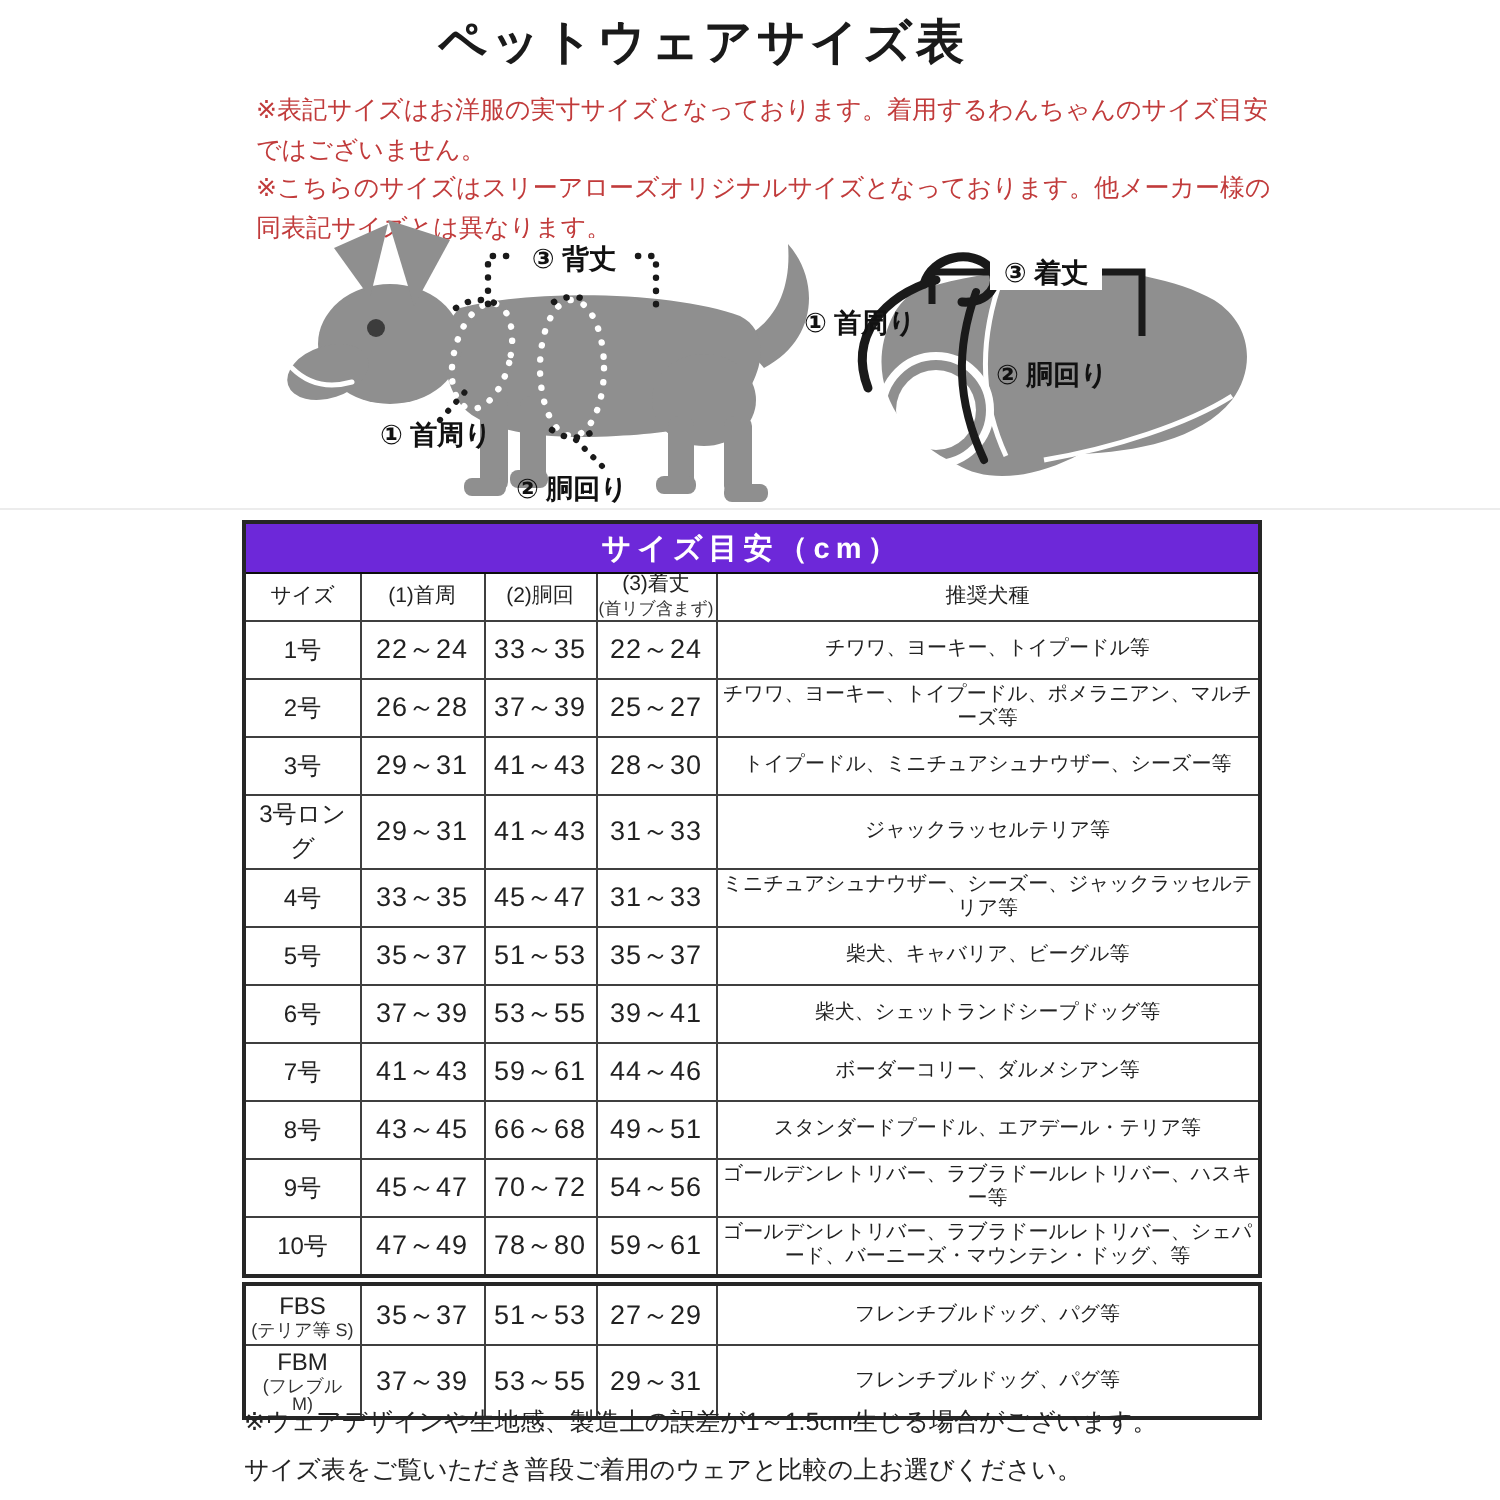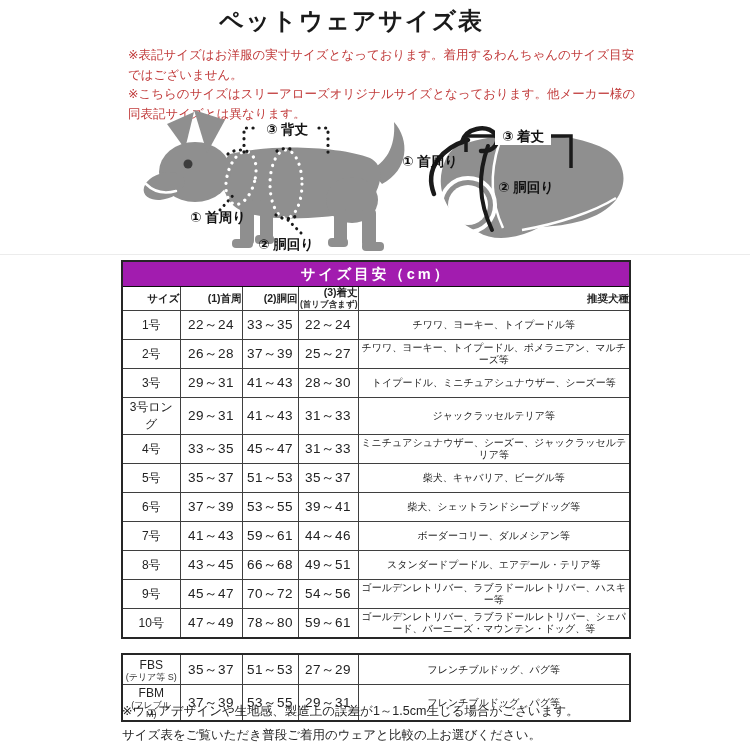--- a/index.html
+++ b/index.html
@@ -19,34 +19,34 @@
   .diagram-area{position:absolute;top:106px;left:0;width:750px;height:150px;}
   .dog-svg{position:absolute;left:138px;top:2px;}
   .wear-svg{position:absolute;left:402px;top:0px;}
   .sep-line{position:absolute;top:254px;left:0;width:750px;height:1px;background:#ececec;}
 
   .tbl-wrap{position:absolute;left:121px;top:260px;width:510px;}
   table{border-collapse:collapse;width:510px;table-layout:fixed;}
   table,td,th{border:1px solid #3f3f3f;}
   table{border:2px solid #262626;}
   .caption-band{
-    background:#a21caf;color:#ffffff;text-align:center;height:22px;
+    background:#6d28d9;color:#ffffff;text-align:center;height:22px;
     font-size:14.5px;font-weight:bold;letter-spacing:3px;border:1px solid #0c0c0c;
   }
   th.colhead{
-    background:#ffffff;color:#222;font-weight:bold;font-size:10.5px;
-    height:23px;text-align:right;padding:0;line-height:11px;
+    background:#ffffff;color:#222;font-weight:normal;font-size:10.5px;
+    height:23px;text-align:center;padding:0;line-height:11px;
   }
   th .sub-head{font-size:8.5px;color:#333;display:block;margin-top:1px;}
   td{text-align:center;padding:1px 2px;height:26px;}
   td.c-size{font-size:12px;}
   td.c-num{font-size:13.5px;letter-spacing:0.5px;}
   td.c-breed{font-size:10px;color:#222;line-height:12px;}
   .size-sub{font-size:9px;display:block;line-height:9px;margin-top:1px;color:#333;}
-  .tbl2{margin-top:14px;}
+  .tbl2{margin-top:2px;}
   .tbl2 td{height:27px;}
   .footnotes{
     position:absolute;left:122px;top:699px;width:520px;
     font-size:12.5px;color:#242424;line-height:24px;
   }
   svg text{font-family:"Liberation Sans","DejaVu Sans",sans-serif;font-weight:bold;fill:#111;}
 </style>
 </head>
 <body>
 

